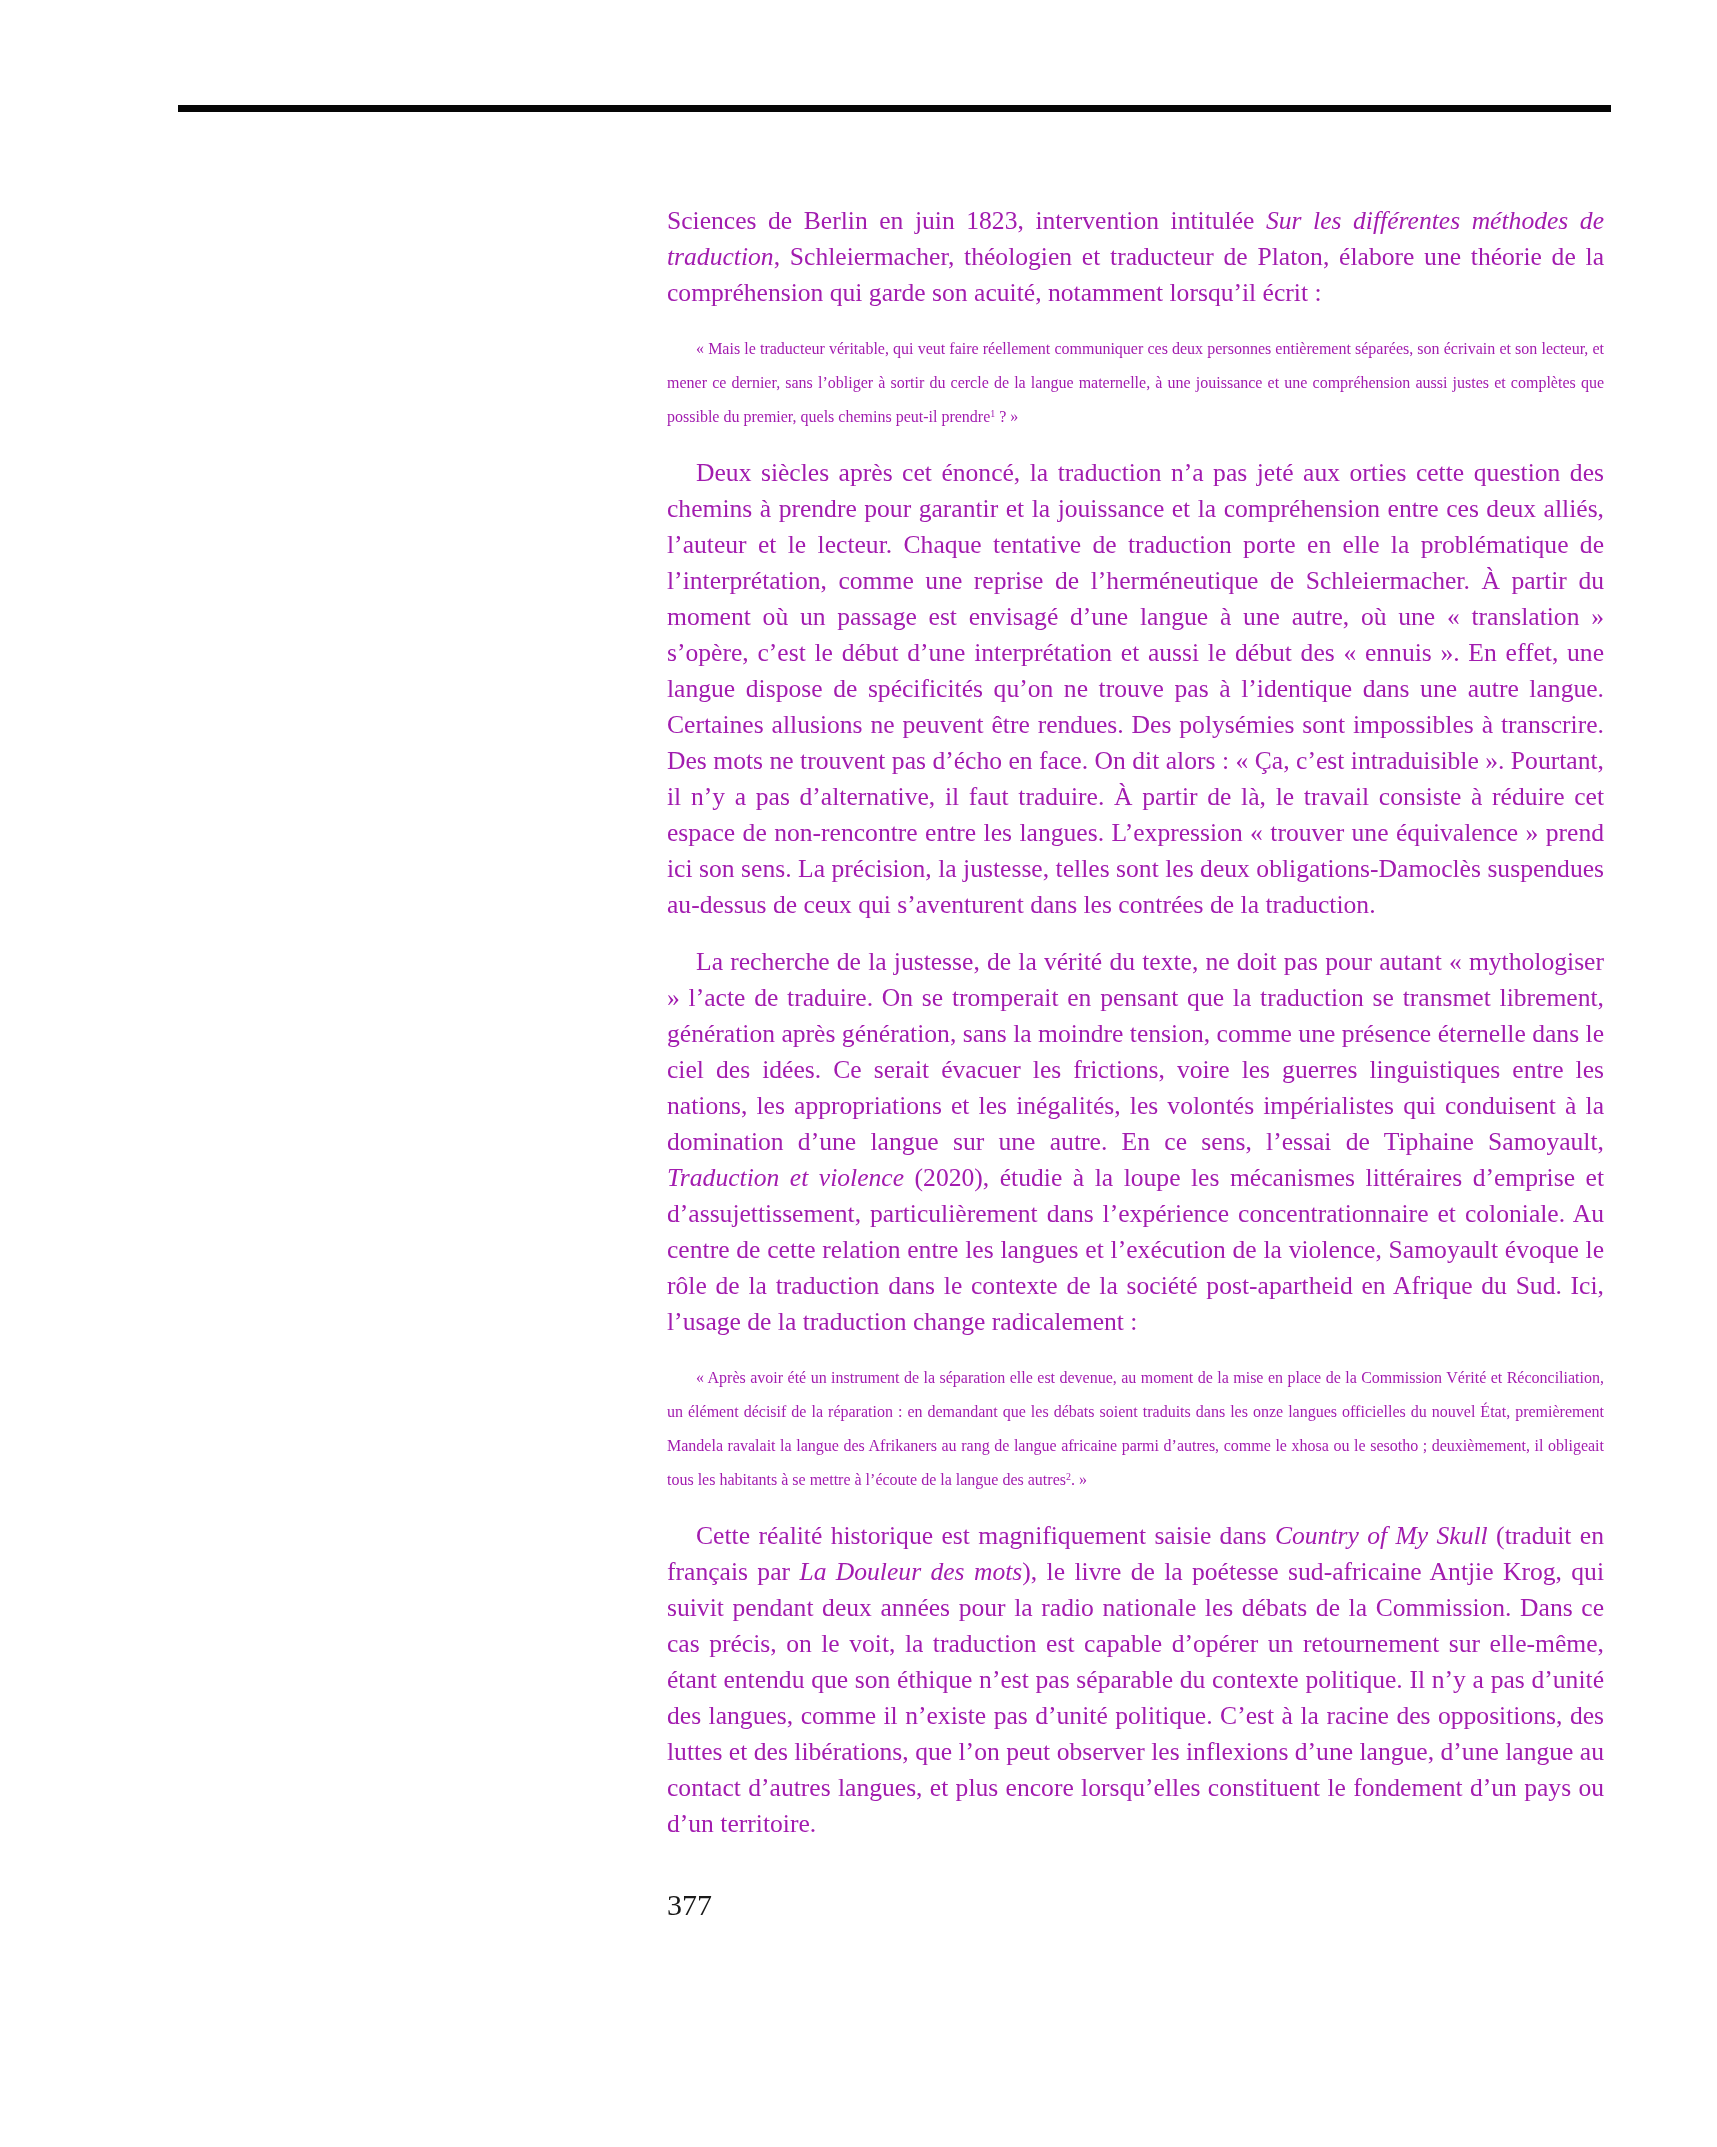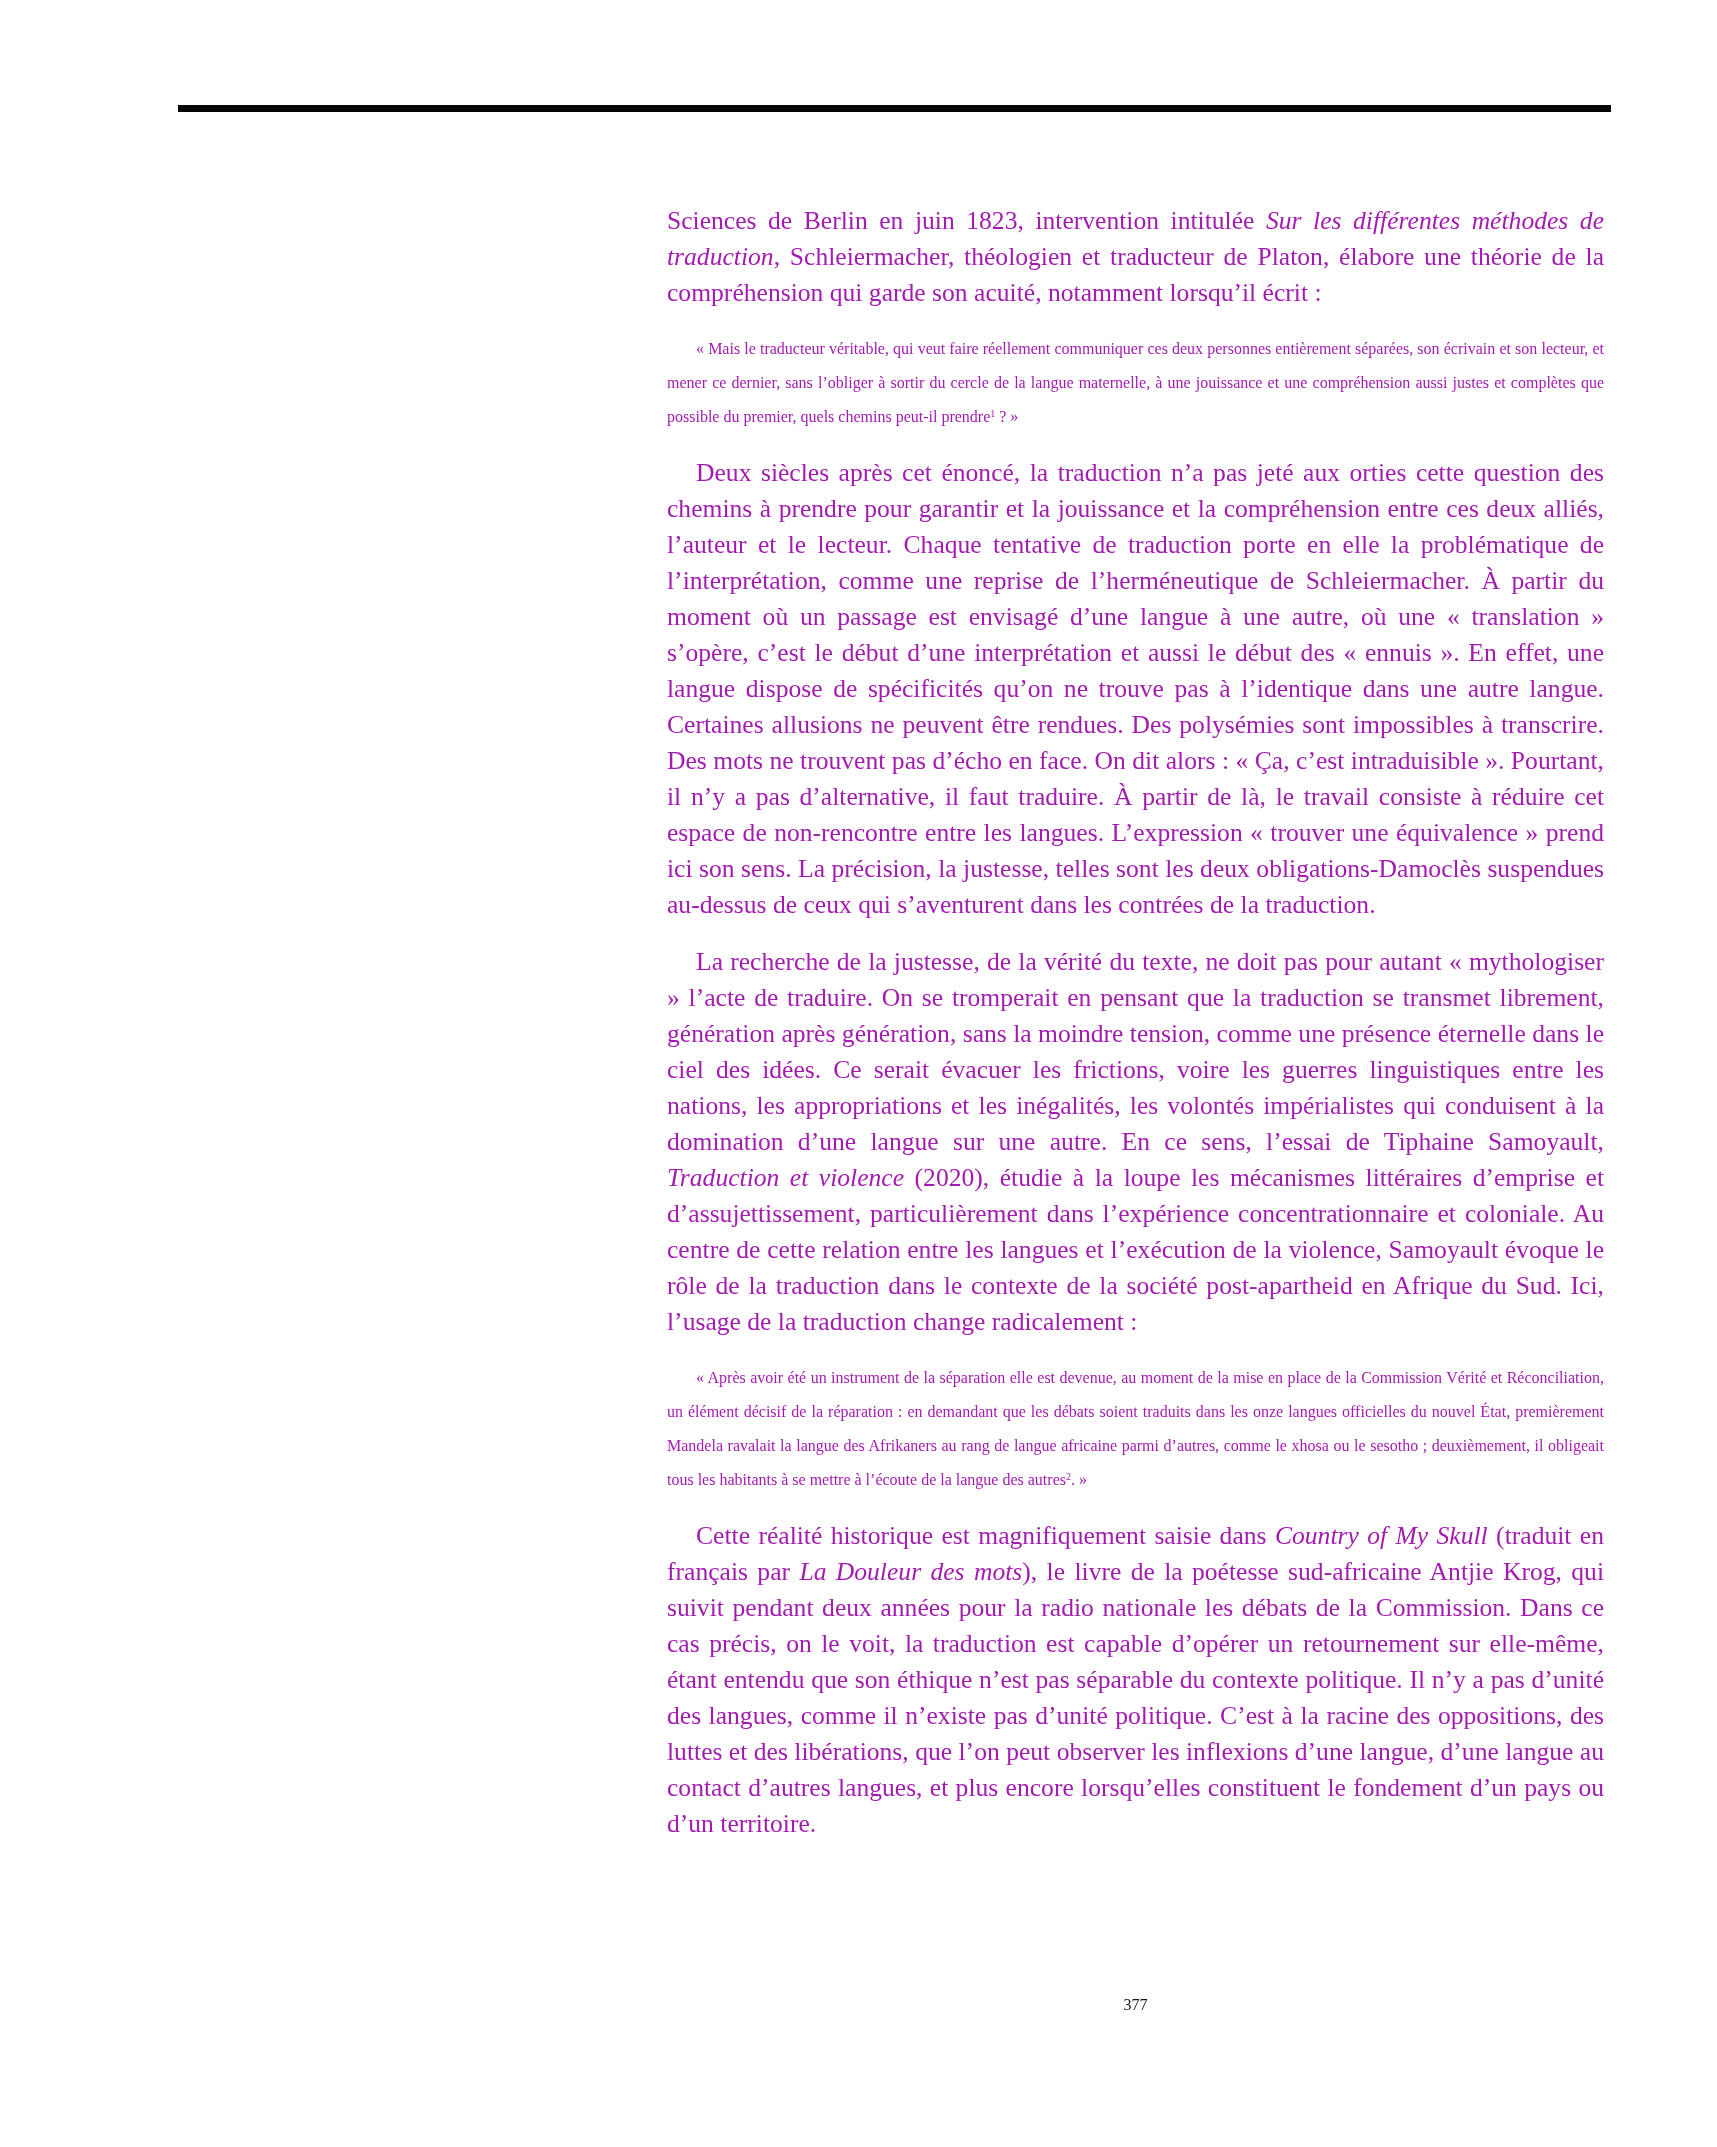--- a/index.html
+++ b/index.html
@@ -43,25 +43,25 @@
   sup.fn {
     font-size: 0.62em;
     line-height: 0;
     vertical-align: baseline;
     position: relative;
     top: -0.5em;
   }
   .page-number {
     position: absolute;
     left: 667px;
-    top: 1996px;
+    top: 1888px;
     width: 937px;
-    text-align: center;
+    text-align: left;
     font-family: "Liberation Serif", "DejaVu Serif", serif;
-    font-size: 16px;
+    font-size: 30px;
     color: #1a1a1a;
   }
 </style>
 </head>
 <body>
 
 <div class="page">
   <div class="top-rule"></div>
   <div class="text-column">
       <p class="body-noindent"><span>Sciences de Berlin en juin 1823, intervention intitulée </span><span class="italic">Sur les différentes méthodes de traduction</span><span>, Schleiermacher, théologien et traducteur de Platon, élabore une théorie de la compréhension qui garde son acuité, notamment lorsqu’il écrit :</span></p>

